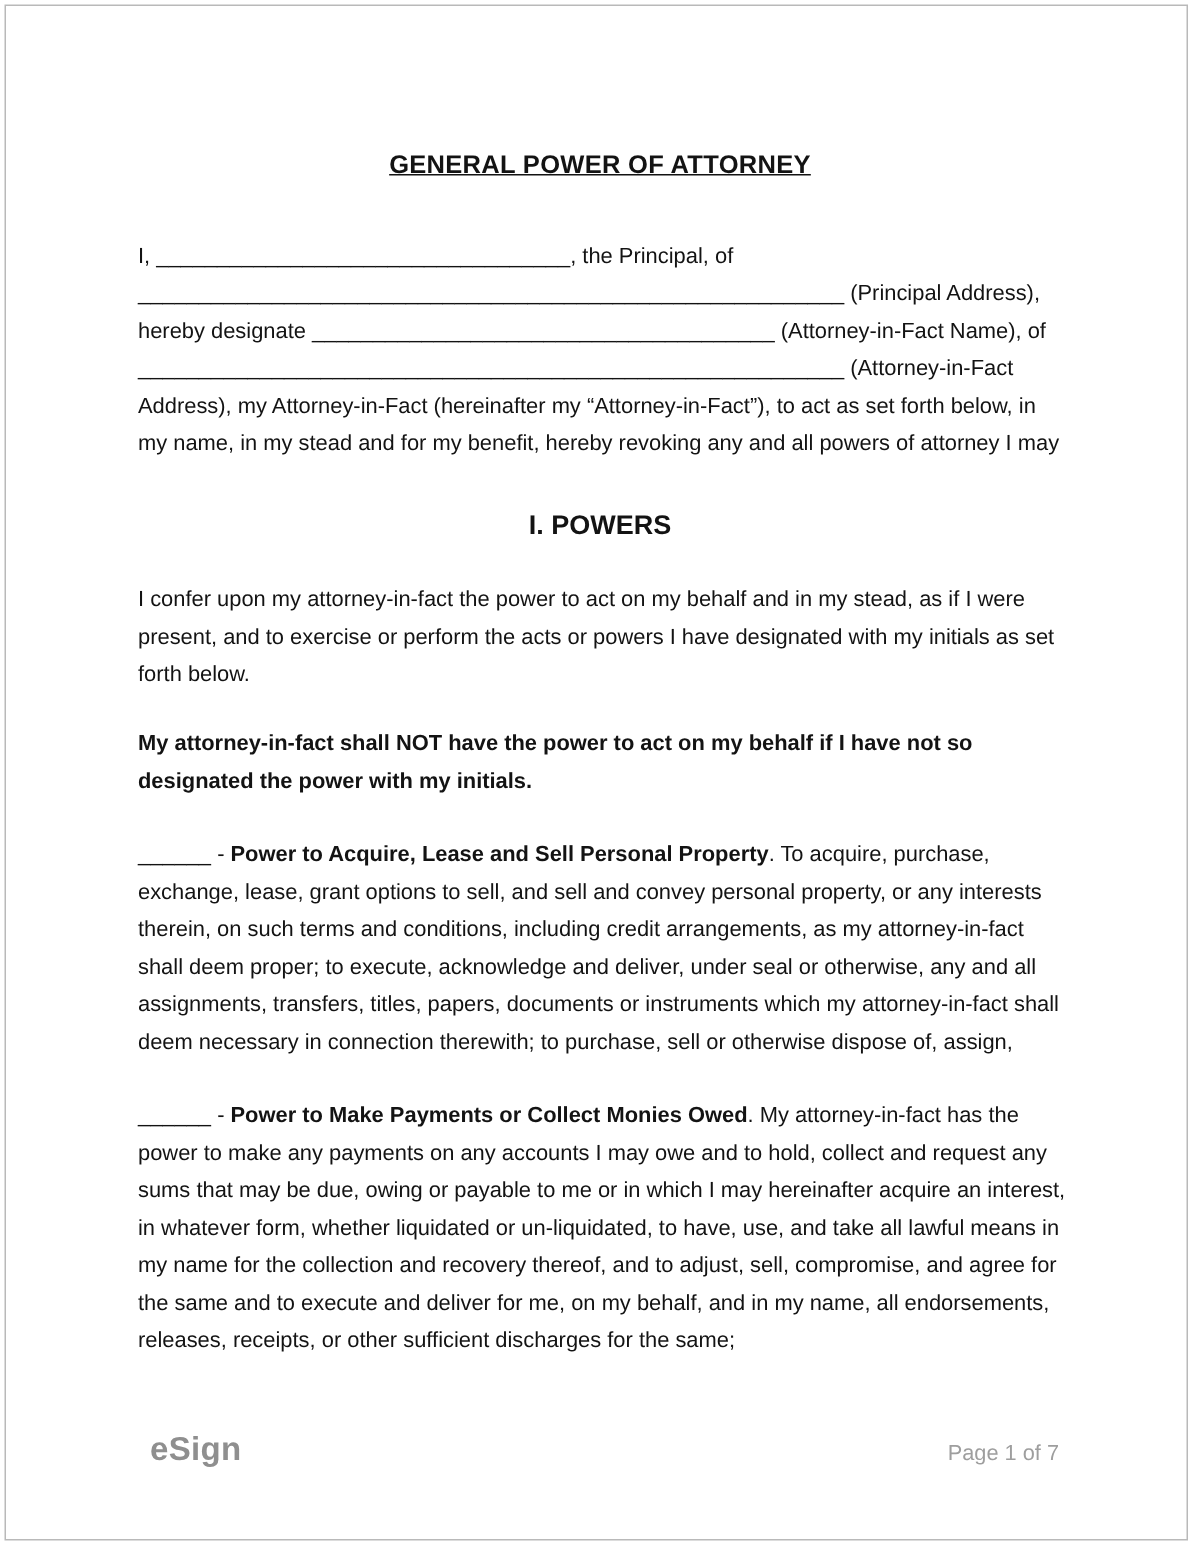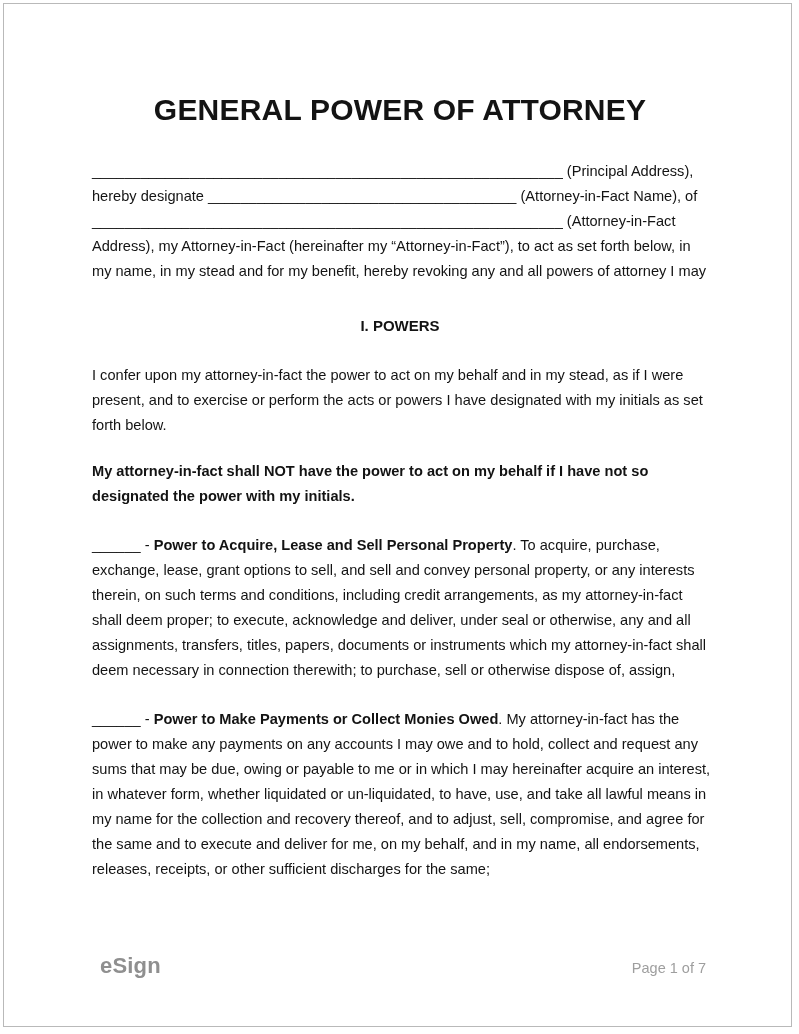--- a/index.html
+++ b/index.html
@@ -23,35 +23,36 @@
     color: var(--body-text, #131313);
   }
   .content {
     position: absolute;
     left: 88px;
     top: 0;
     width: 616px;
   }
   .doc-title {
     margin-top: 92px;
-    font-size: 30px;
+    font-size: 17px;
     font-weight: 700;
     line-height: 28px;
     text-align: center;
     letter-spacing: 0.2px;
+    text-decoration: underline;
   }
   .block { font-size: 14.6px; }
   .line {
     white-space: nowrap;
     line-height: 25px;
   }
   .seg-b { font-weight: 700; }
   .seg-u { }
   .block-opening            { margin-top: 35px; }
-  .block-powers-heading     { margin-top: 29px; text-align: center; font-weight: 700; font-size: 15px; line-height: 25px; }
+  .block-powers-heading     { margin-top: 29px; text-align: center; font-weight: 700; font-size: 18px; line-height: 25px; }
   .block-powers-intro       { margin-top: 25px; }
   .block-initials-notice    { margin-top: 21px; }
   .block-power-payments     { margin-top: 24px; }
   .block-power-personal-property { margin-top: 24px; }
   .footer {
     position: absolute;
     left: 88px;
     top: 949px;
     width: 614px;
     display: flex;
@@ -74,20 +75,21 @@
   }
 </style>
 </head>
 <body>
 
 <div class="page">
   <div class="content">
     <div class="doc-title">GENERAL POWER OF ATTORNEY</div>
     <div>
         <div class="block block-opening">
+          <div class="line"><span>I, __________________________________, the Principal, of</span></div>
           <div class="line"><span>__________________________________________________________ (Principal Address),</span></div>
           <div class="line"><span>hereby designate ______________________________________ (Attorney-in-Fact Name), of</span></div>
           <div class="line"><span>__________________________________________________________ (Attorney-in-Fact</span></div>
           <div class="line"><span>Address), my Attorney-in-Fact (hereinafter my “Attorney-in-Fact”), to act as set forth below, in</span></div>
           <div class="line"><span>my name, in my stead and for my benefit, hereby revoking any and all powers of attorney I may</span></div>
         </div>
         <div class="block block-powers-heading">I. POWERS</div>
         <div class="block block-powers-intro">
           <div class="line"><span>I confer upon my attorney-in-fact the power to act on my behalf and in my stead, as if I were</span></div>
           <div class="line"><span>present, and to exercise or perform the acts or powers I have designated with my initials as set</span></div>

